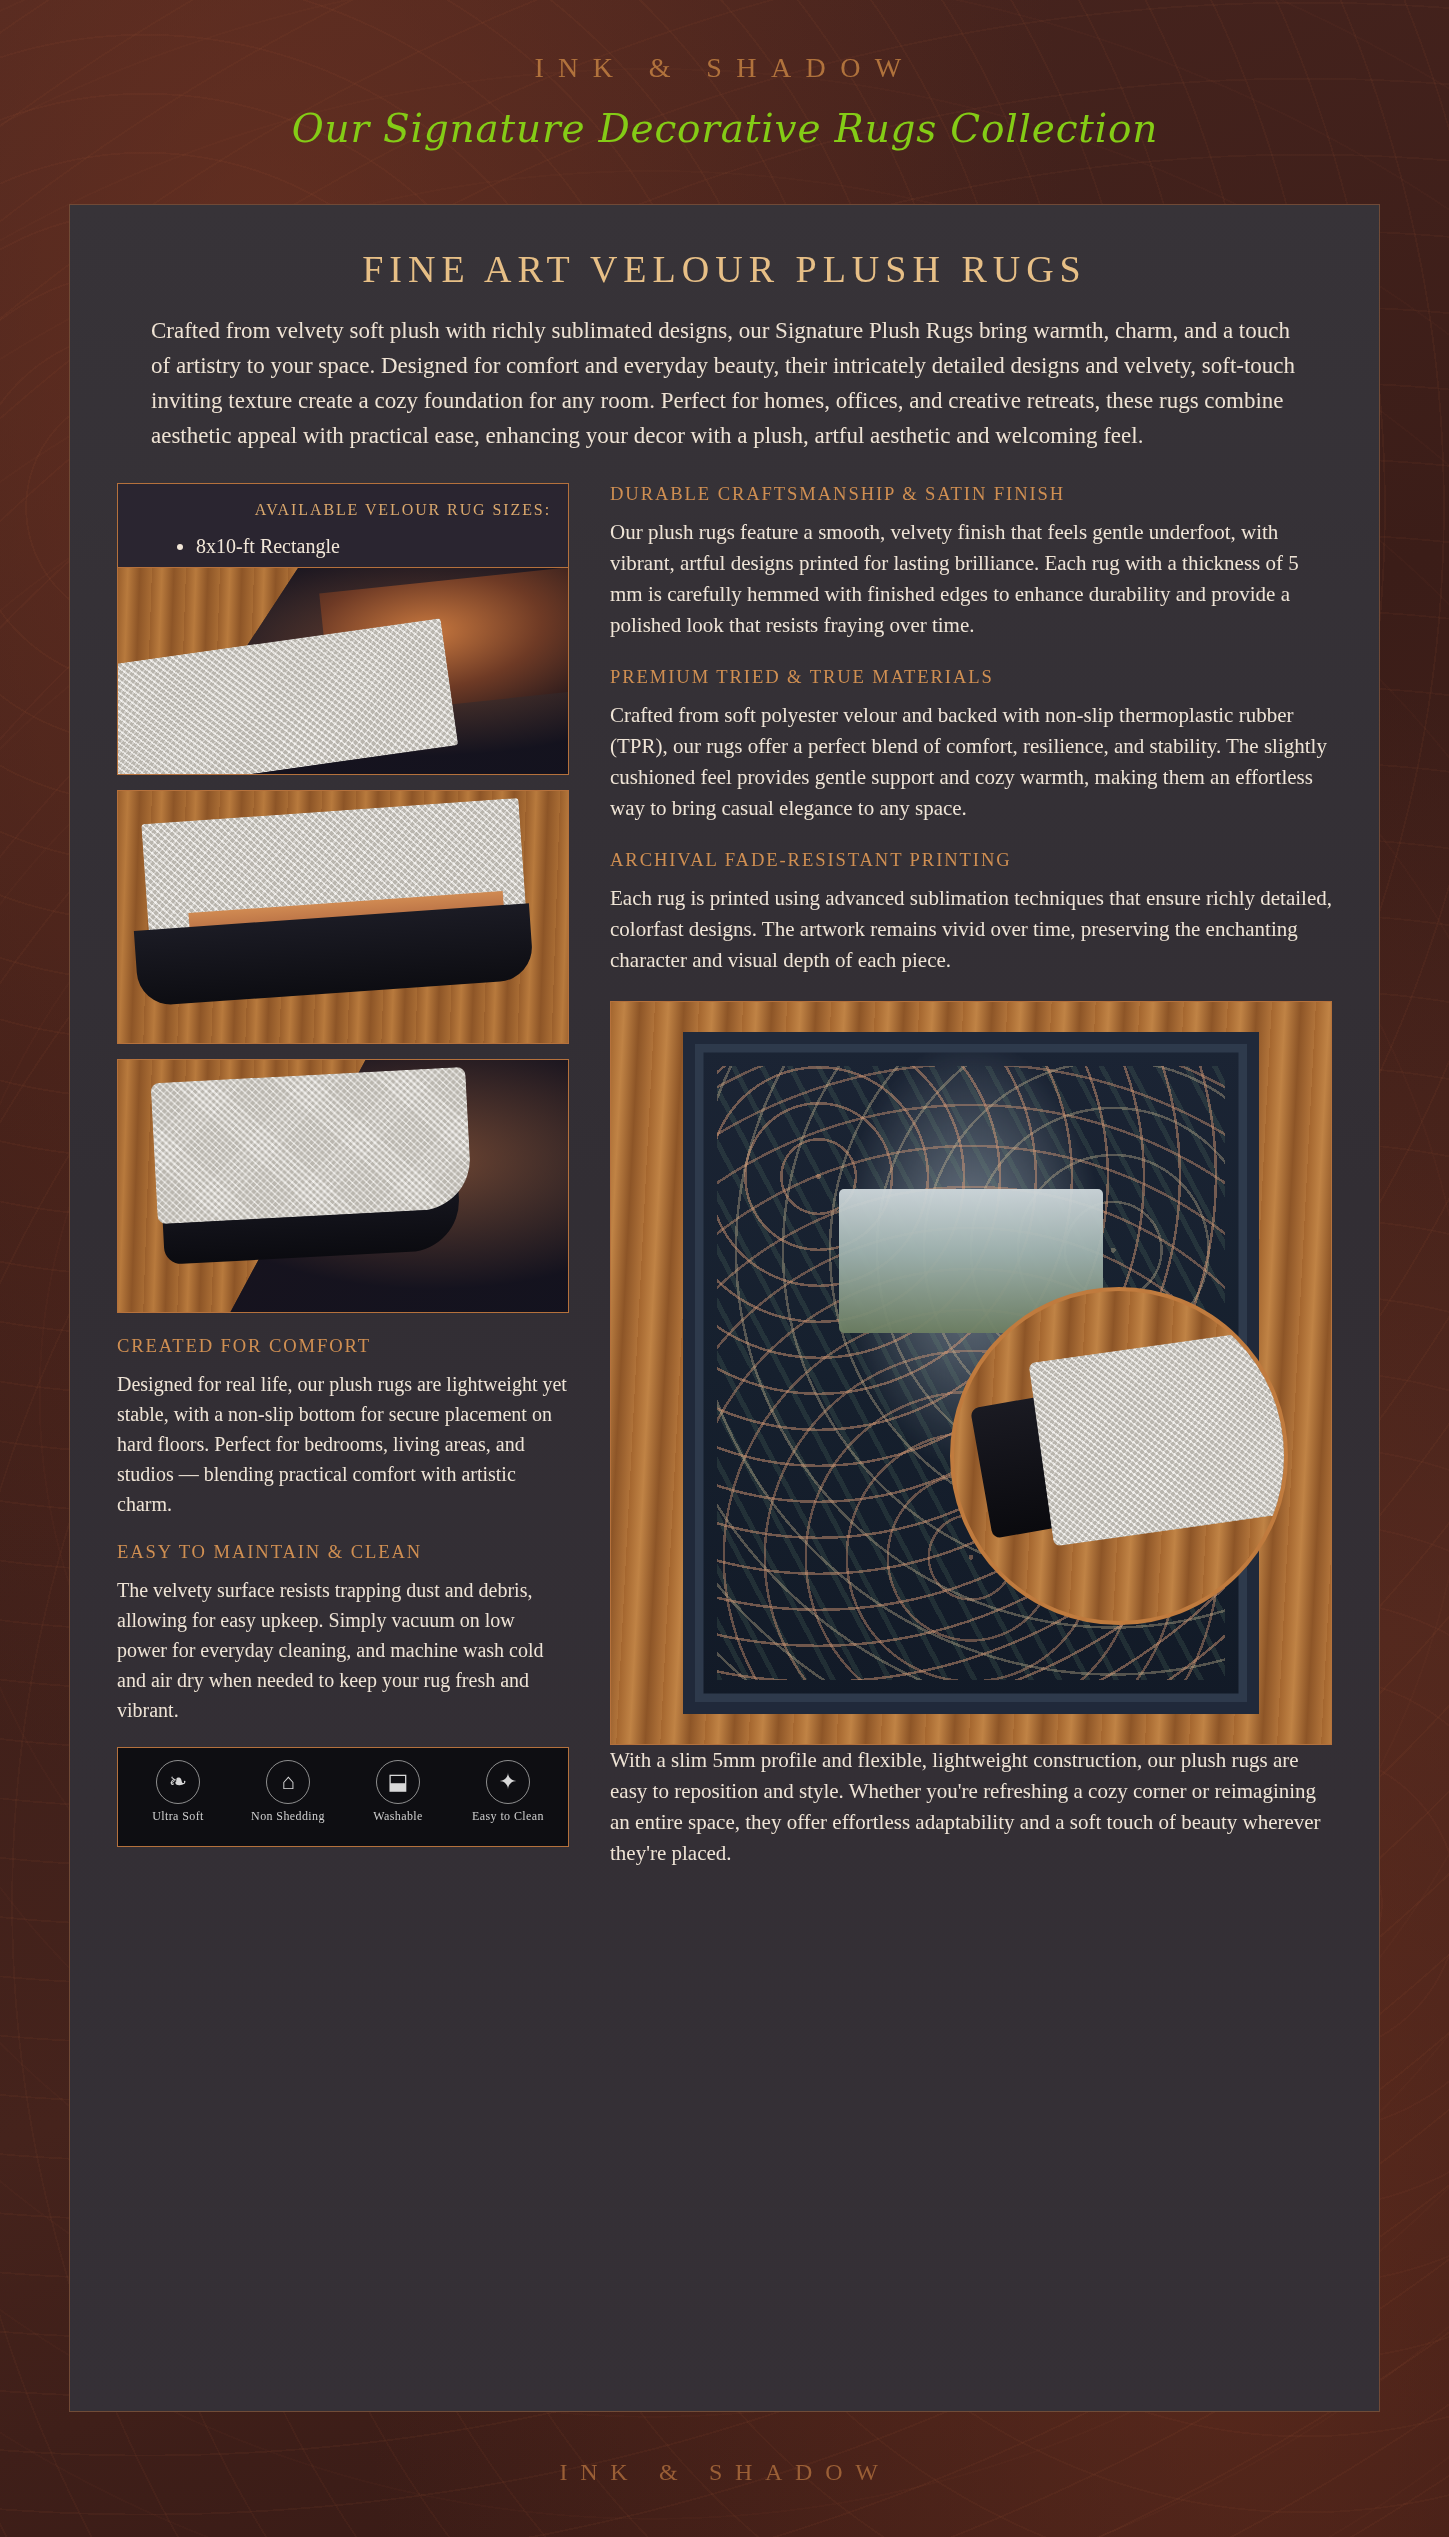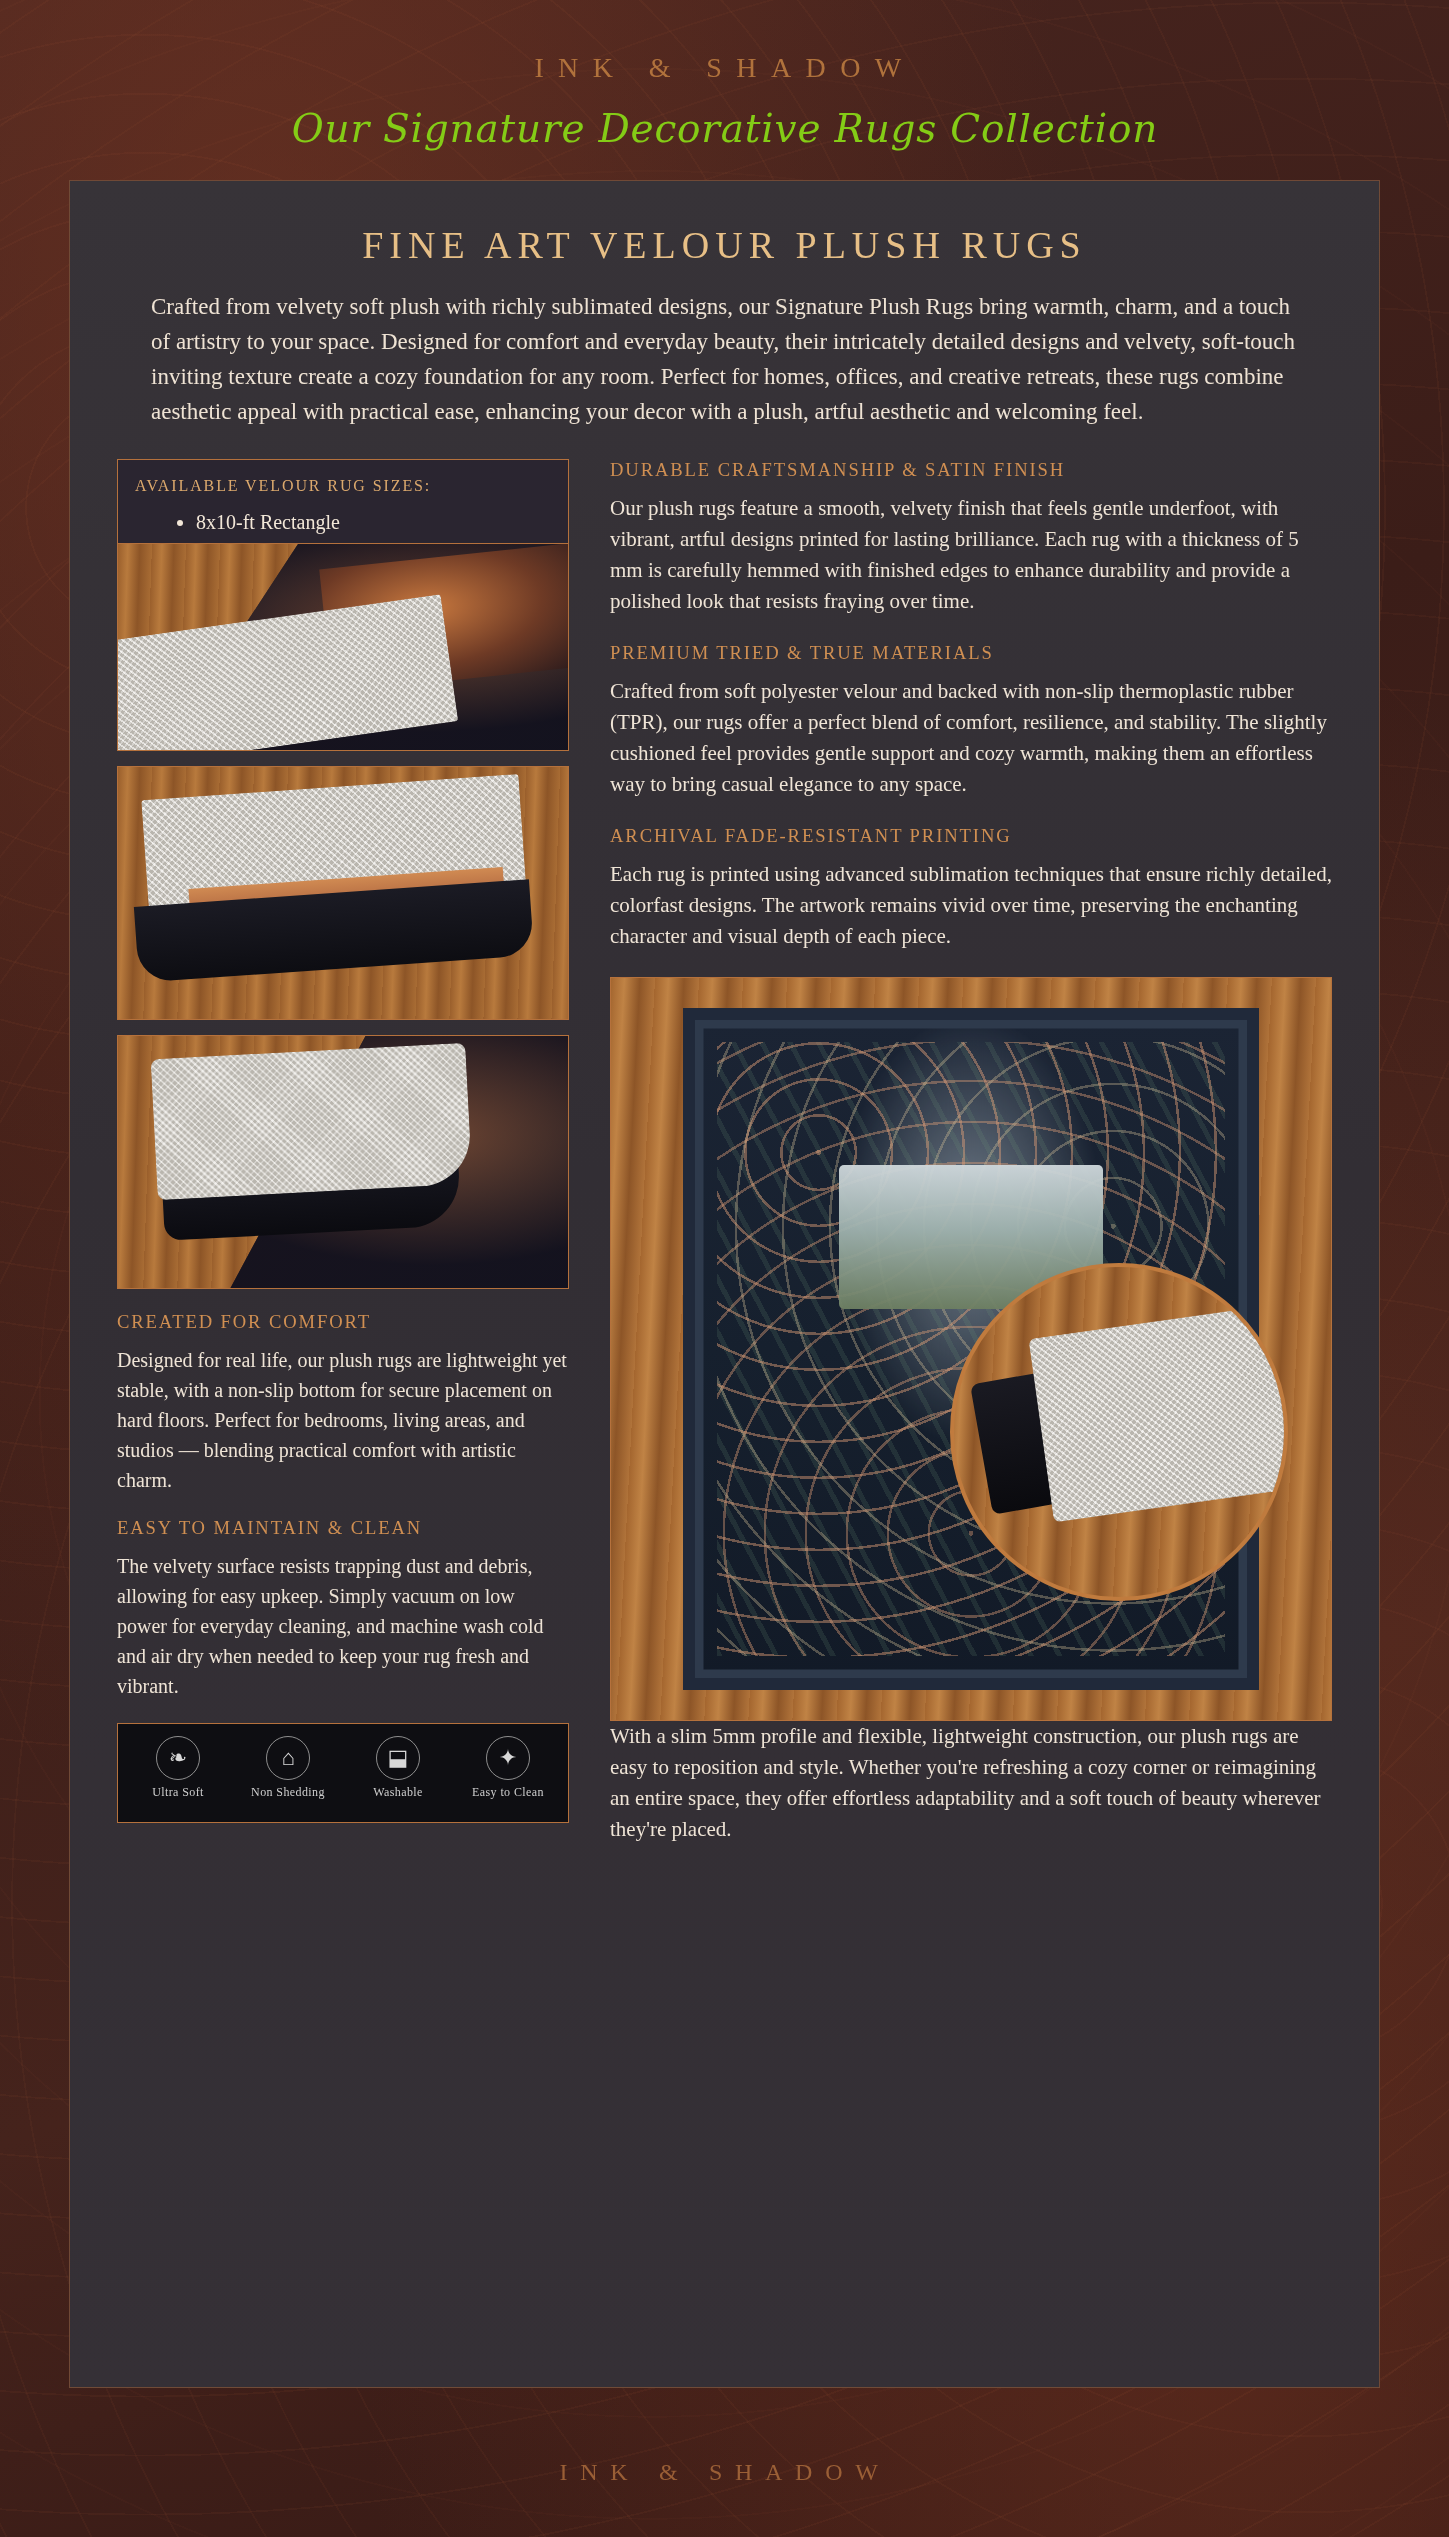--- a/index.html
+++ b/index.html
@@ -51,21 +51,21 @@
     font-family: "DejaVu Serif", serif;
     font-style: italic;
     font-size: 39px;
     color: #84cc16;
     letter-spacing: 0.8px;
   }
 
   
   .panel {
     position: absolute;
-    left: 69px; top: 180px;
+    left: 69px; top: 204px;
     width: 1311px; height: 2208px;
     background: linear-gradient(180deg, #373338 0%, #322e34 45%, #353036 100%);
     border: 1.7px solid rgba(160,95,55,0.55);
     z-index: 4;
     padding: 22px 47px 0 47px;
   }
 
   h1.title {
     margin: 20px 0 0 0;
     text-align: center;
@@ -98,21 +98,21 @@
     border: 1.7px solid #b5713c;
     background: #2a2530;
     padding: 17px 17px 18.6px 17px;
     height: 165px;
   }
   .sizes-title {
     color: #dca96d;
     font-size: 16px;
     letter-spacing: 1.9px;
     text-transform: uppercase;
-    text-align: left;
+    text-align: right;
     margin-bottom: 12px;
   }
   .sizes-list {
     margin: 0; padding-left: 61px;
     color: #f2e7d8;
     font-size: 20px;
     line-height: 30px;
   }
 
   

